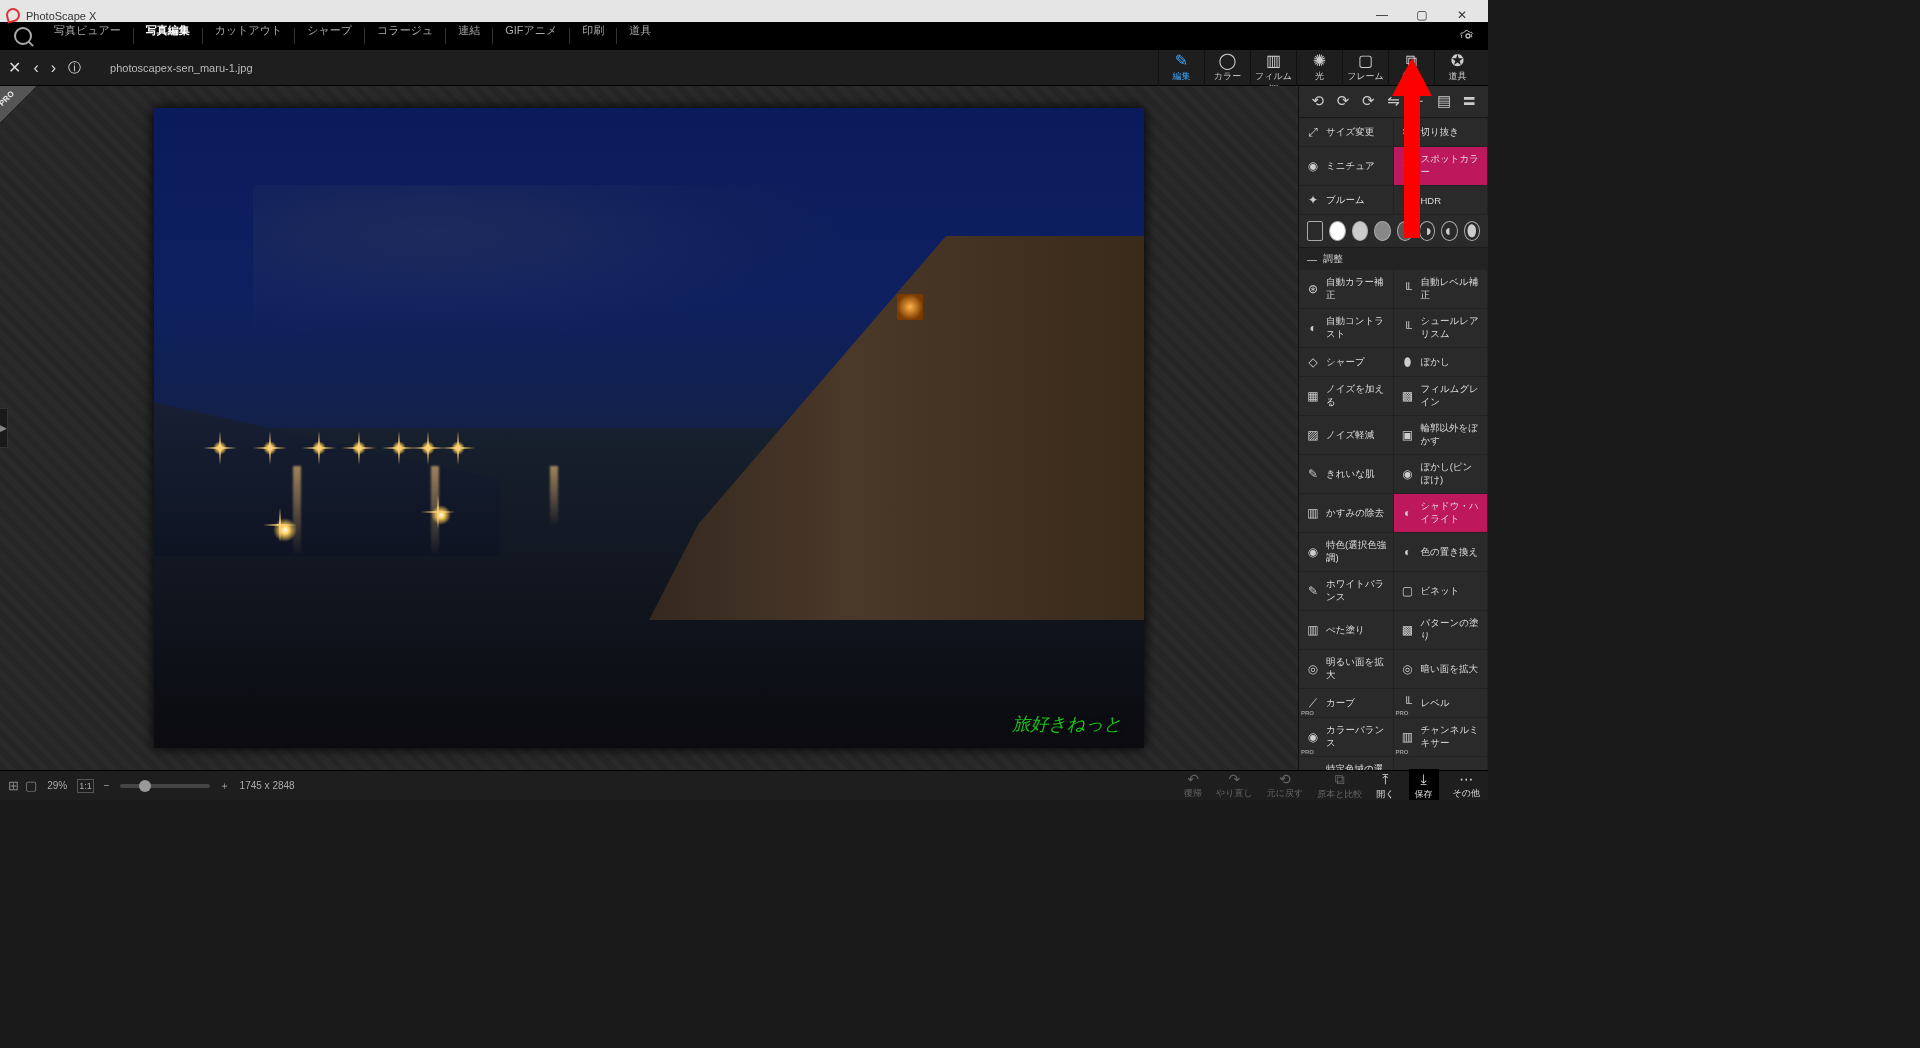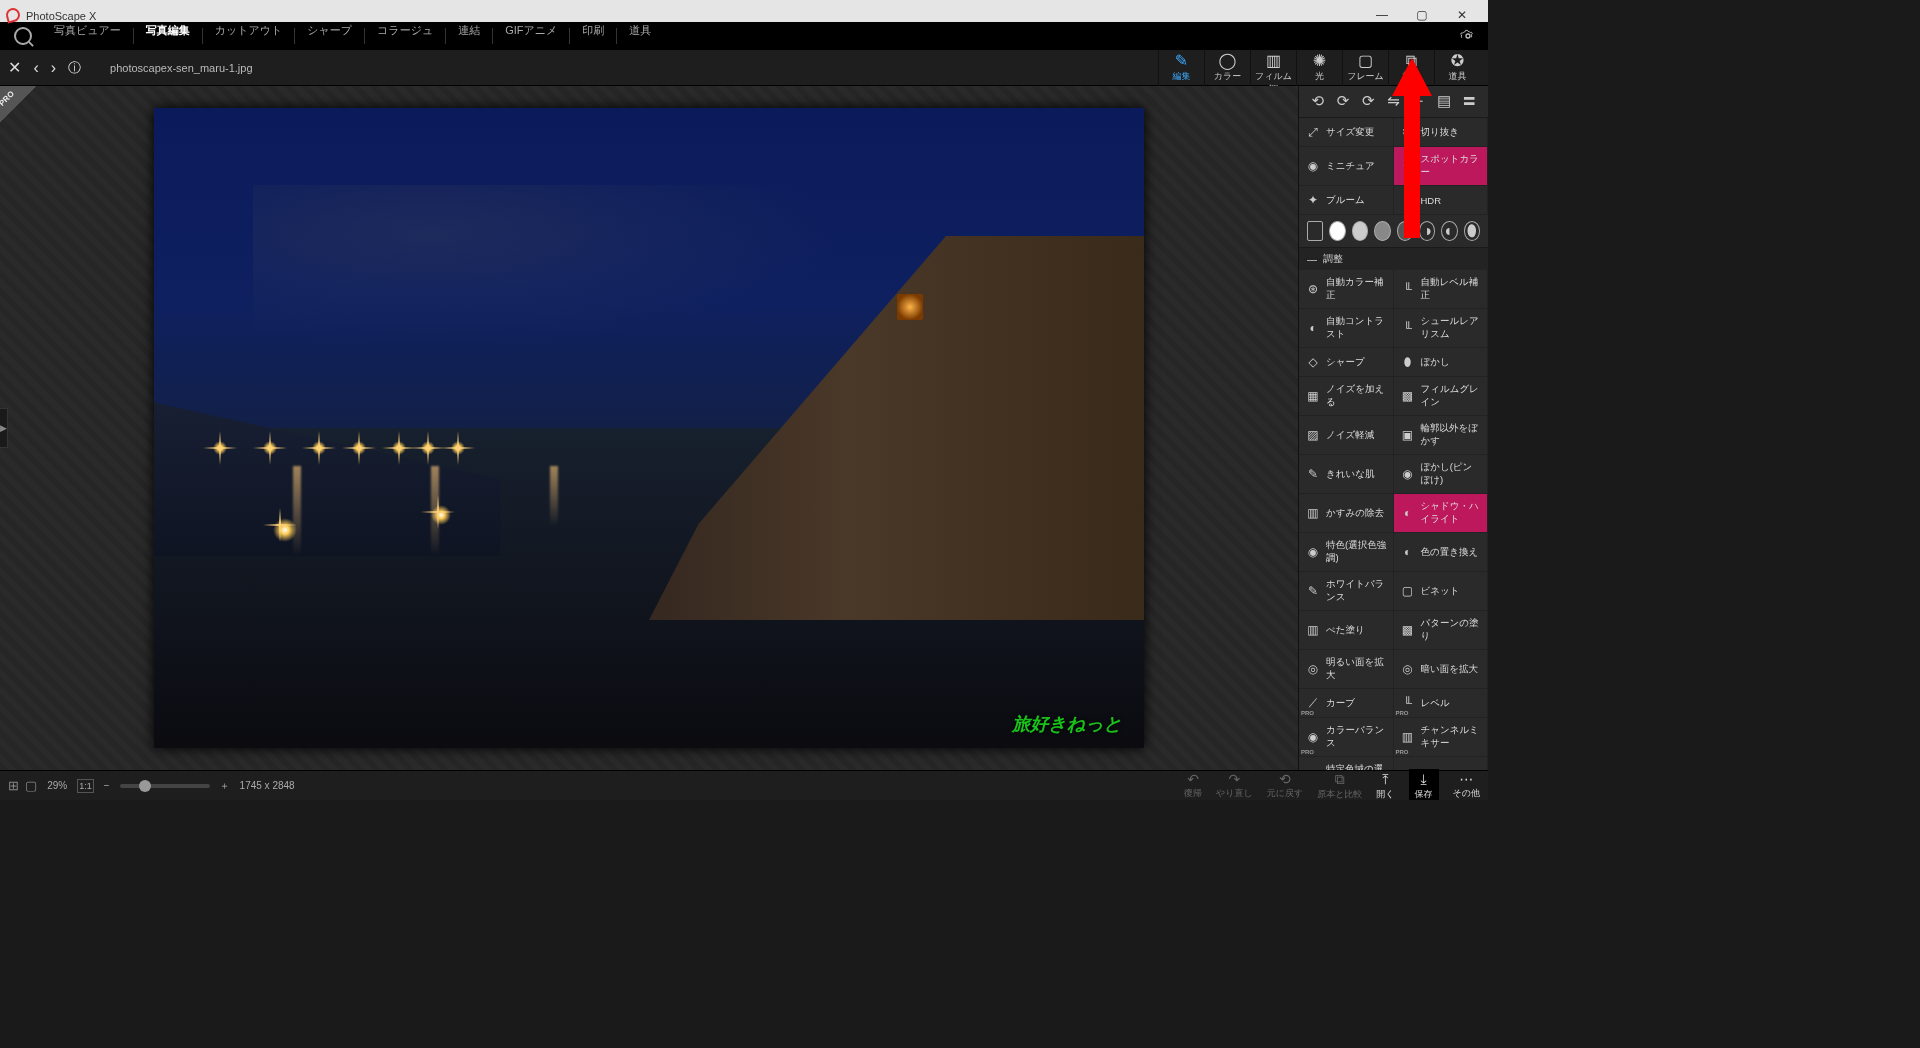--- a/index.html
+++ b/index.html
@@ -40,21 +40,21 @@
 .water { position:absolute; bottom:0; left:0; right:0; height:50%; background:linear-gradient(#17202e 0%,#0b0b10 100%); }
 .buildingR { position:absolute; right:0; top:20%; width:50%; height:60%; background:linear-gradient(90deg,#352820 0%,#4a3828 40%,#3a2a1a 100%);
   clip-path:polygon(10% 75%,60% 0%,100% 0%,100% 100%,0% 100%); }
 .buildingR::before{content:"";position:absolute;left:50%;top:15%;width:26px;height:26px;background:radial-gradient(circle,#ffb347 0%,#7a3a00 70%);border-radius:2px;}
 .buildingL { position:absolute; left:0; top:40%; width:35%; height:30%; background:linear-gradient(#1a2238,#0e1422); clip-path:polygon(0 20%,100% 60%,100% 100%,0 100%); }
 .lights { position:absolute; top:52%; left:5%; width:50%; height:20px; }
 .star { position:absolute; width:14px; height:14px; background:radial-gradient(circle,#fff 0%,#ffcc55 25%,transparent 70%); }
 .star::before,.star::after{content:"";position:absolute;background:linear-gradient(90deg,transparent,#ffd27a,transparent);left:-10px;top:6px;width:34px;height:2px;}
 .star::after{transform:rotate(90deg);}
 .reflect { position:absolute; width:8px; height:90px; background:linear-gradient(rgba(255,200,120,.6),transparent); filter:blur(1px); top:56%; }
-.watermark { position:absolute; bottom:12px; right:22px; color:#19c219; font-weight:bold; font-size:18px; font-style:italic; text-shadow:0 0 4px #000; }
+.watermark { position:absolute; bottom:12px; right:22px; color:#19c219; font-weight:normal; font-size:18px; font-style:italic; text-shadow:0 0 4px #000; }
 
 .rightpanel { width:190px; background:#2a2a2a; border-left:1px solid #111; overflow-y:hidden; display:flex; flex-direction:column; }
 .transform-row { display:flex; justify-content:flex-end; gap:8px; padding:6px 10px; color:#ccc; font-size:15px; border-bottom:1px solid #1a1a1a; }
 .transform-row span{ width:18px; text-align:center;}
 .pgrid { display:grid; grid-template-columns:1fr 1fr; }
 .pitem { display:flex; align-items:center; gap:5px; padding:6px 6px; font-size:9.5px; color:#ddd; border-bottom:1px solid #222; border-right:1px solid #222; min-height:28px; position:relative;}
 .pitem:hover,.pitem.hl{ background:#be185d; }
 .picon { width:16px; height:16px; display:flex; align-items:center; justify-content:center; color:#ccc; font-size:12px; flex-shrink:0; }
 .pro { position:absolute; left:2px; bottom:1px; font-size:6px; color:#999; font-weight:bold; }
 .shape-row { display:flex; gap:6px; padding:6px 8px; border-bottom:1px solid #1a1a1a;}

